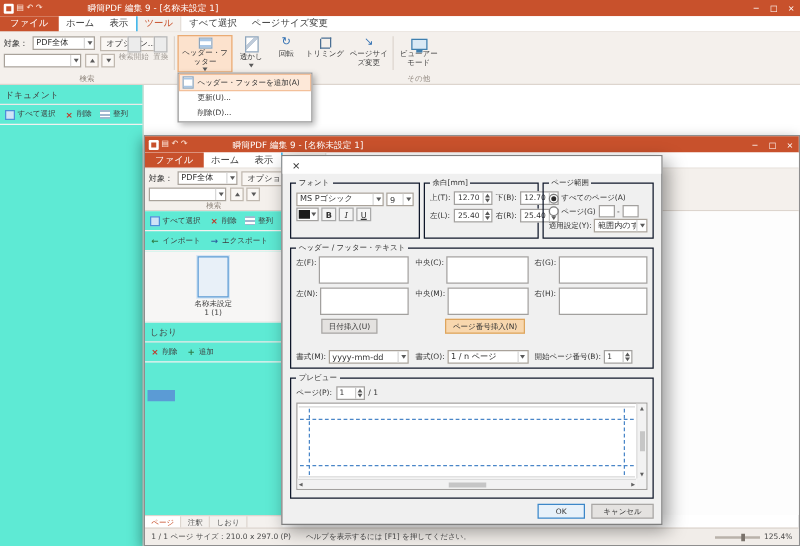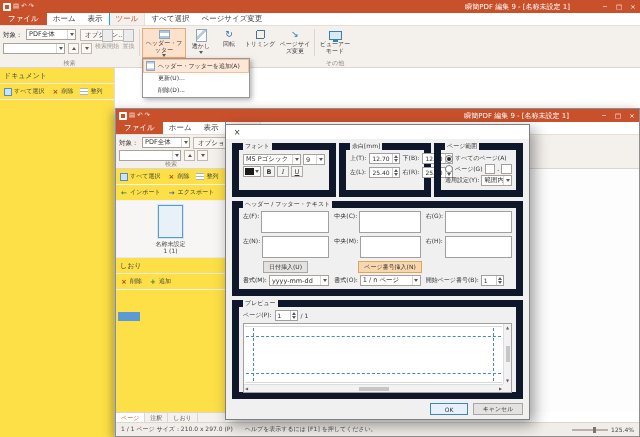--- a/index.html
+++ b/index.html
@@ -5,21 +5,21 @@
 *{box-sizing:border-box;margin:0;padding:0}
 html,body{width:640px;height:437px}
 body{position:relative;overflow:hidden;background:#fff;color:#333;font-family:"DejaVu Sans","Liberation Sans",sans-serif}
 button{font:inherit;color:inherit;background:none;border:none}
 
 
 .titlebar{position:absolute;left:0;right:0;top:0;height:13px;background:#c8512c;display:flex;align-items:center;color:#fff}
 .app-icon{width:8px;height:8px;margin:0 2px 0 3px;background:#fff;border-radius:1px;position:relative;flex:0 0 auto}
 .app-icon i{position:absolute;left:2px;top:2px;right:2px;bottom:2px;background:#c8512c}
 .qat{display:flex;gap:2px;font-size:6.5px;line-height:13px;color:#fbe3d6}
-.title-text{position:absolute;left:70px;right:70px;text-align:right;font-size:7px;white-space:nowrap;overflow:hidden;pointer-events:none}
+.title-text{position:absolute;left:70px;right:70px;text-align:left;font-size:7px;white-space:nowrap;overflow:hidden;pointer-events:none}
 .win-controls{margin-left:auto;display:flex;position:relative;z-index:2}
 .winbtn{width:14px;height:13px;display:flex;align-items:center;justify-content:center;font-size:6.5px}
 
 
 .tabbar{position:absolute;left:0;right:0;height:13px;background:#fff;display:flex;font-size:7.5px;border-bottom:1px solid #e6dfd9}
 .tab{padding:0 6px;display:flex;align-items:center;color:#3c3c3c;white-space:nowrap}
 .tab.file{background:#c8512c;color:#fff;padding:0 8px}
 .tab.active{background:#f4f0ec;color:#c8512c;border-left:1px solid #0ea5e9;border-right:1px solid #e6dfd9}
 
 
@@ -50,21 +50,21 @@
 .imon i{position:absolute;left:3px;bottom:-3px;width:5px;height:2px;background:#3f7fae}
 
 
 .popup{position:absolute;left:142px;top:58px;width:108px;background:#fff;border:1px solid #989898;box-shadow:2px 2px 5px rgba(0,0,0,.3);z-index:15;padding:1px}
 .mitem{display:flex;align-items:center;height:12px;padding:0 4px 0 2px;font-size:6px;white-space:nowrap;overflow:hidden;color:#333}
 .mitem .mi{flex:0 0 9px;height:10px;margin-right:3px}
 .mitem.hot{background:#fde8d8;outline:1px solid #f3c09a}
 .mi.doc{background:#fff;border:1px solid #8fa6bd;box-shadow:inset 0 1.5px 0 #a9c7e6,inset 0 -1.5px 0 #a9c7e6}
 
 
-.sidepanel{position:absolute;background:#fde047}
+.sidepanel{position:absolute;background:#5eead4}
 .sp-title{font-size:7px;color:#444;padding:3px 4px 2px;border-bottom:1px solid #eceae8}
 .sp-actions{display:flex;align-items:center;gap:7px;padding:3px 4px;font-size:6px;color:#3c3c3c;border-bottom:1px solid #f3f1ef;white-space:nowrap}
 .act{display:inline-flex;align-items:center;gap:2px}
 .ic{display:inline-flex;align-items:center;justify-content:center;width:8px;height:8px;font-size:7px;line-height:8px}
 .ic-selall{border:1px solid #4a90d9;background:#cfe3f7}
 .ic-del{color:#c0392b;font-weight:bold}
 .ic-arr{background:repeating-linear-gradient(#9fb7cf 0 1.5px,#fff 1.5px 3px);width:8px;height:7px}
 .ic-imp{color:#2e7d46;font-weight:bold}
 .ic-exp{color:#2e5f9e;font-weight:bold}
 .ic-add{color:#2e7d46;font-weight:bold}
@@ -89,21 +89,21 @@
 .fg-canvas{position:absolute;left:110px;top:60px;right:0;height:243px;background:#fdfdfd}
 
 
 .dialog{position:absolute;left:225px;top:124px;width:305px;height:296px;background:#f0f0f0;border:1px solid #7f7f7f;box-shadow:4px 5px 14px rgba(0,0,0,.4);z-index:40;display:flex;flex-direction:column;font-size:6.5px}
 .dlg-titlebar{height:14px;background:#fff;display:flex;align-items:center;flex:0 0 auto}
 .dlg-title{flex:1;padding-left:6px;font-size:7px;color:#222}
 .dlg-close{width:22px;height:100%;display:flex;align-items:center;justify-content:center;font-size:8px}
 .dlg-body{flex:1;display:flex;flex-direction:column;gap:3px;padding:3px 6px 4px;min-height:0}
 .drow{display:flex;align-items:center;gap:3px}
 .dlbl{font-size:6px;white-space:nowrap}
-fieldset.fs{border:7px solid #0f172a;padding:2px 4px 3px;min-width:0}
+fieldset.fs{border:1px solid #0f172a;padding:2px 4px 3px;min-width:0}
 fieldset.fs legend{font-size:6px;padding:0 2px;color:#333}
 .btn2{height:12px;padding:0 5px;background:#e4e2e0;border:1px solid #a9a7a5;font-size:6px;display:inline-flex;align-items:center;white-space:nowrap}
 .btn2.warm{background:#f8d7ae;border-color:#dda55e}
 .btn2.okbtn{background:#e7f1fa;border:1px solid #3c87c8;min-width:38px;justify-content:center}
 .btn2.cancel{min-width:50px;justify-content:center}
 .tarea{flex:1;height:22px;background:#fff;border:1px solid #a2a09e;min-width:0}
 .tinput{width:13px;height:10px;background:#fff;border:1px solid #a2a09e}
 .spin{display:inline-flex;height:11px;background:#fff;border:1px solid #a2a09e}
 .spin .sval{padding:0 2px;font-size:6px;display:flex;align-items:center;min-width:14px}
 .spin .sbtns{width:7px;display:flex;flex-direction:column;border-left:1px solid #c9c9c9}
@@ -533,21 +533,21 @@
       </div>
       <div class="hfgrid" style="margin-top:3px">
         <div class="hfcell">
           <button class="btn2" style="margin-left:20px">日付挿入(U)</button>
         </div>
         <div class="hfcell">
           <button class="btn2 warm" style="margin-left:24px">ページ番号挿入(N)</button>
         </div>
         <div class="hfcell"></div>
       </div>
-      <div class="hfgrid" style="margin-top:2px">
+      <div class="hfgrid" style="margin-top:13px">
         <div class="hfcell">
           <span class="dlbl">書式(M):</span>
           <span class="combo flex1">
             <span class="val">yyyy-mm-dd</span>
             <span class="dd">
                 <i class="tri"></i>
               </span>
           </span>
         </div>
         <div class="hfcell">

